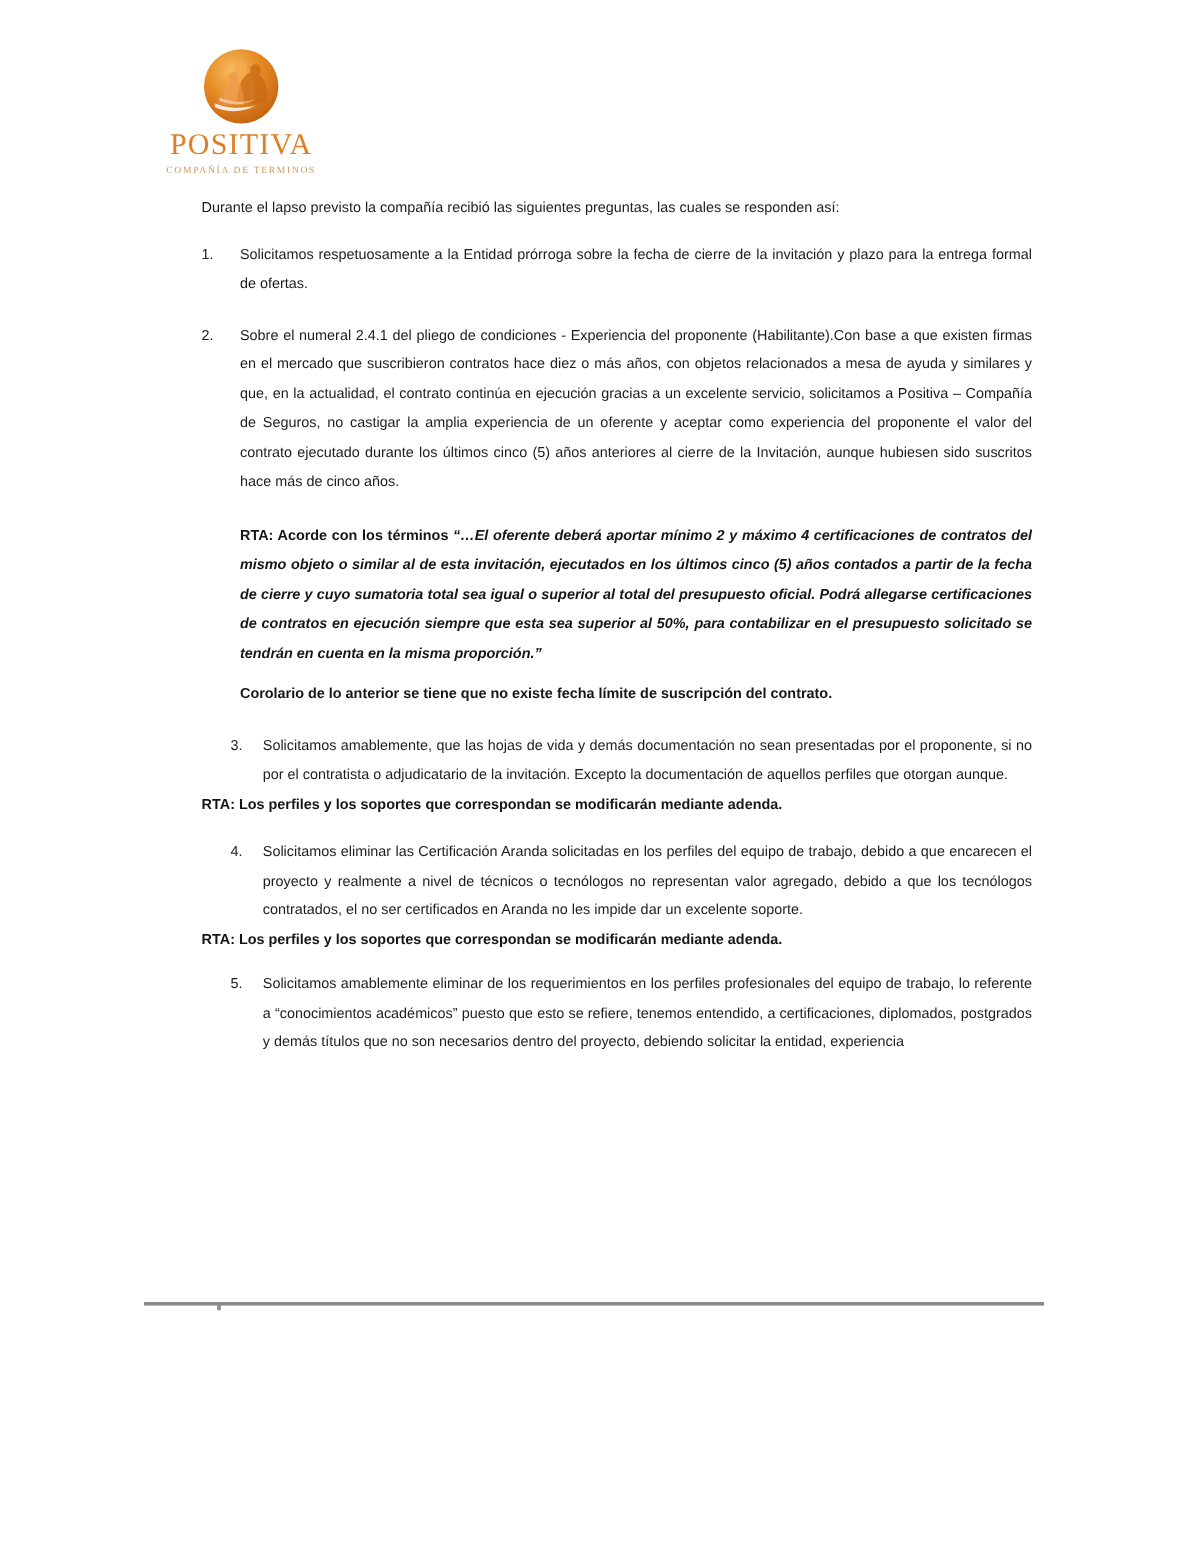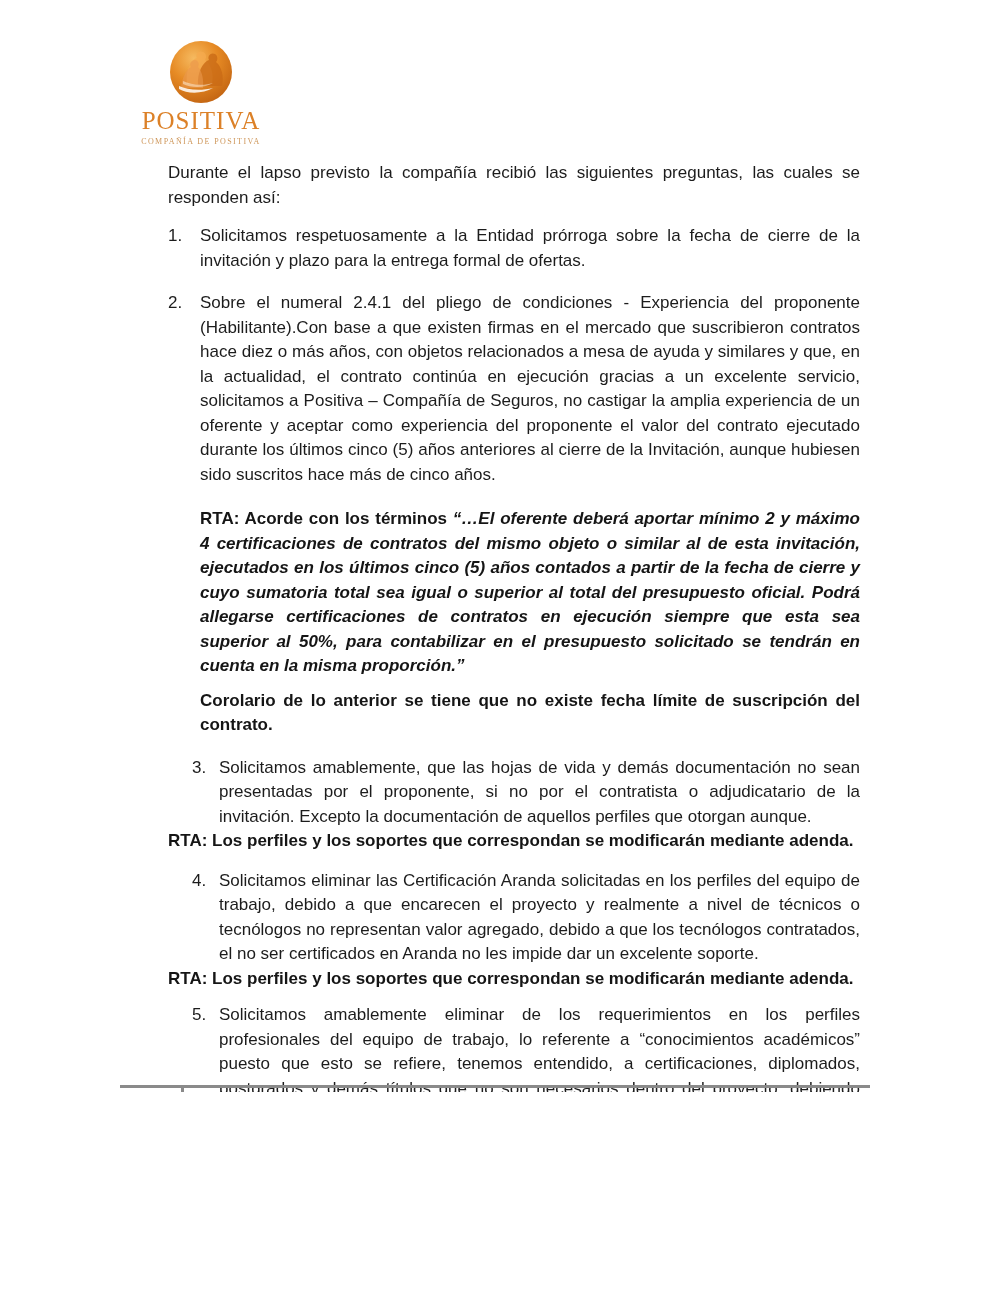--- a/index.html
+++ b/index.html
@@ -33,21 +33,21 @@
     margin-top: 4px;
     white-space: nowrap;
   }
 
   
   .content {
     position: absolute;
     left: 168px;
     top: 161px;
     width: 692px;
-    font-size: 17px;
+    font-size: 12px;
     line-height: 24.5px;
   }
   .para { text-align: justify; }
   .q { display: flex; text-align: justify; }
   .q .num { flex: 0 0 32px; }
   .q .qtext { flex: 1 1 auto; }
   .q.nested { margin-left: 24px; }
   .q.nested .num { flex: 0 0 27px; }
   .indent { margin-left: 32px; }
   .bold { font-weight: bold; color: #151515; }
@@ -102,21 +102,21 @@
       </defs>
       <circle cx="34" cy="32" r="31" fill="url(#lg1)"></circle>
 
       <path d="M20 44 C18 30 24 20 30 18 C28 14 32 10 36 12 C39 13 40 17 38 20 C44 24 47 34 45 44 Z" fill="#F5A94E" opacity="0.75"></path>
       <path d="M31 46 C30 32 36 22 42 20 C40 16 44 12 48 14 C51 16 51 20 49 22 C55 27 57 37 55 46 Z" fill="#C96A15" opacity="0.8"></path>
       <path d="M14 48 C15 38 19 30 24 27 C22 24 24 20 28 20 C31 20 33 24 31 27 C35 31 37 40 36 48 Z" fill="#E9974C" opacity="0.6"></path>
       <path d="M12 46 C20 50 34 51 46 48 C36 54 20 54 12 49 Z" fill="#FFFFFF" opacity="0.85"></path>
       <path d="M16 41 C24 45 36 46 46 43 C38 48 24 48 16 44 Z" fill="#FFF3E2" opacity="0.5"></path>
     </svg>
     <div class="logo-wordmark">POSITIVA</div>
-    <div class="logo-tagline">COMPAÑÍA DE POSITIVA</div>
+    <div class="logo-tagline">COMPAÑÍA DE TERMINOS</div>
   </div>
 
   <div class="content">
 
     <p class="para" style="margin:0">Durante el lapso previsto la compañía recibió las siguientes preguntas, las cuales se responden así:</p>
 
     <div class="q mt14">
       <span class="num">1.</span>
       <span class="qtext">Solicitamos respetuosamente a la Entidad prórroga sobre la fecha de cierre de la invitación y plazo para la entrega formal de ofertas.</span>
     </div>

